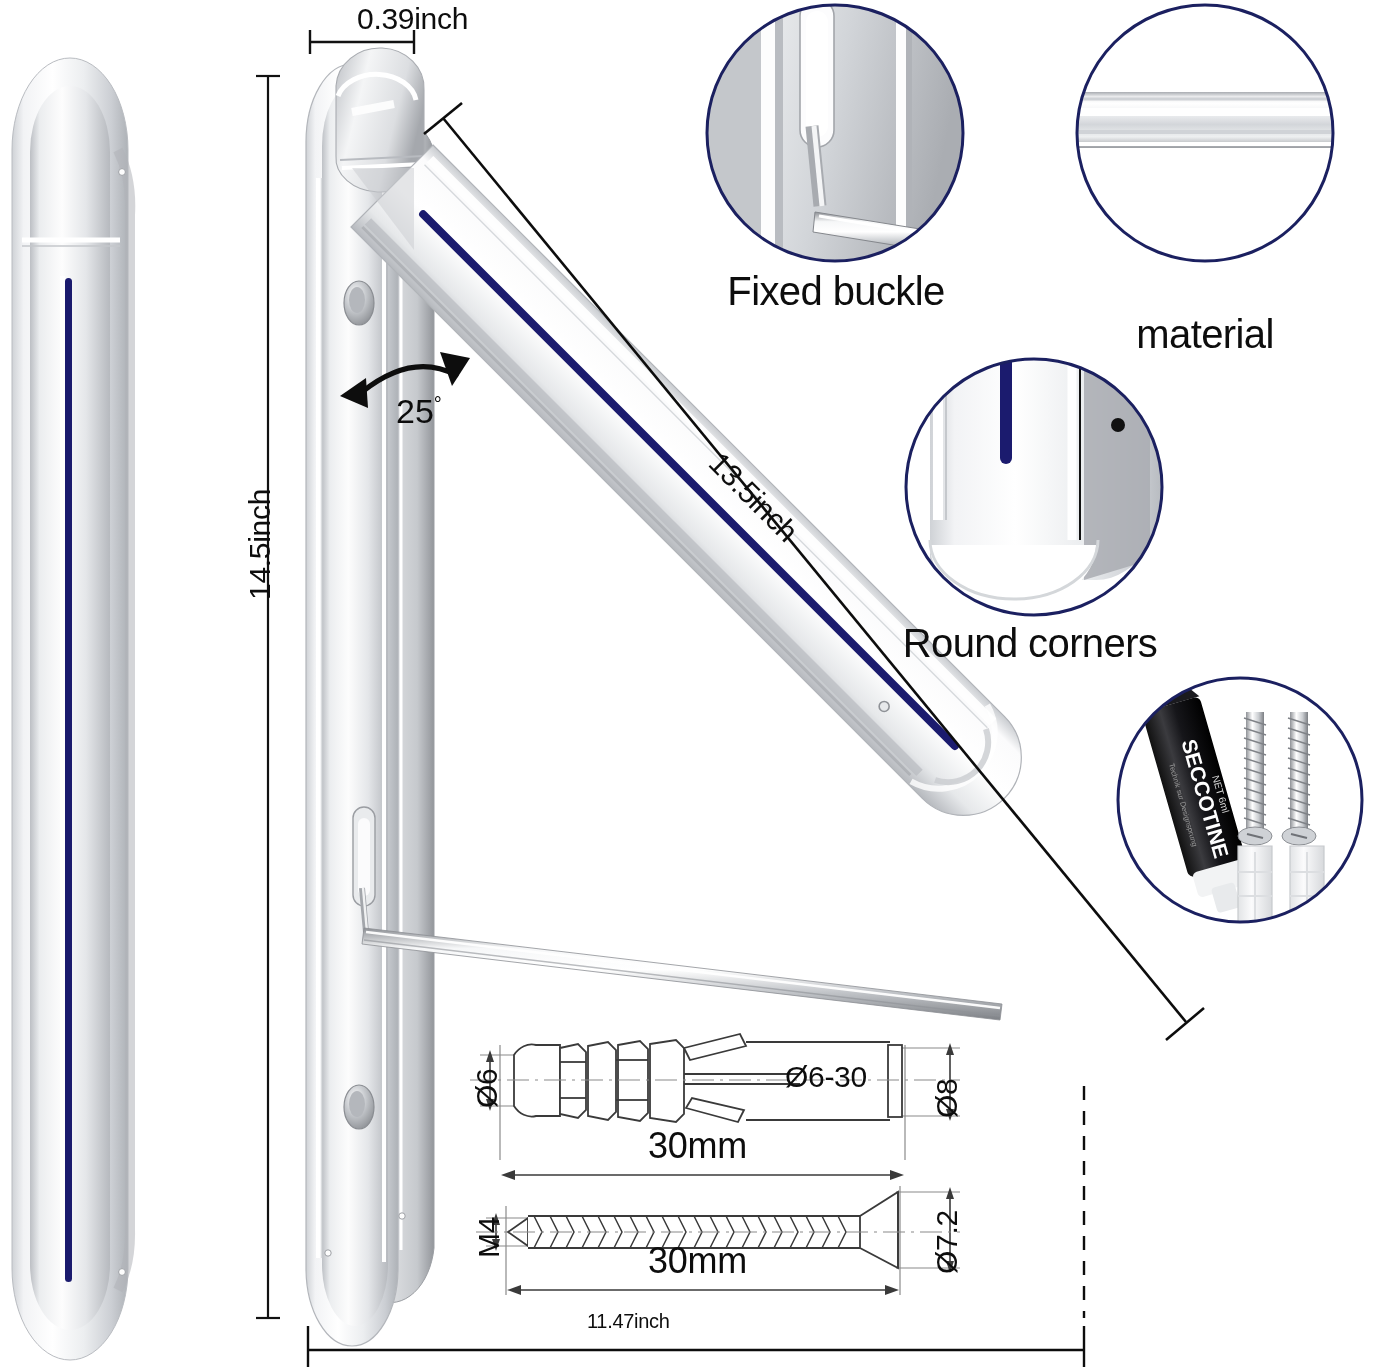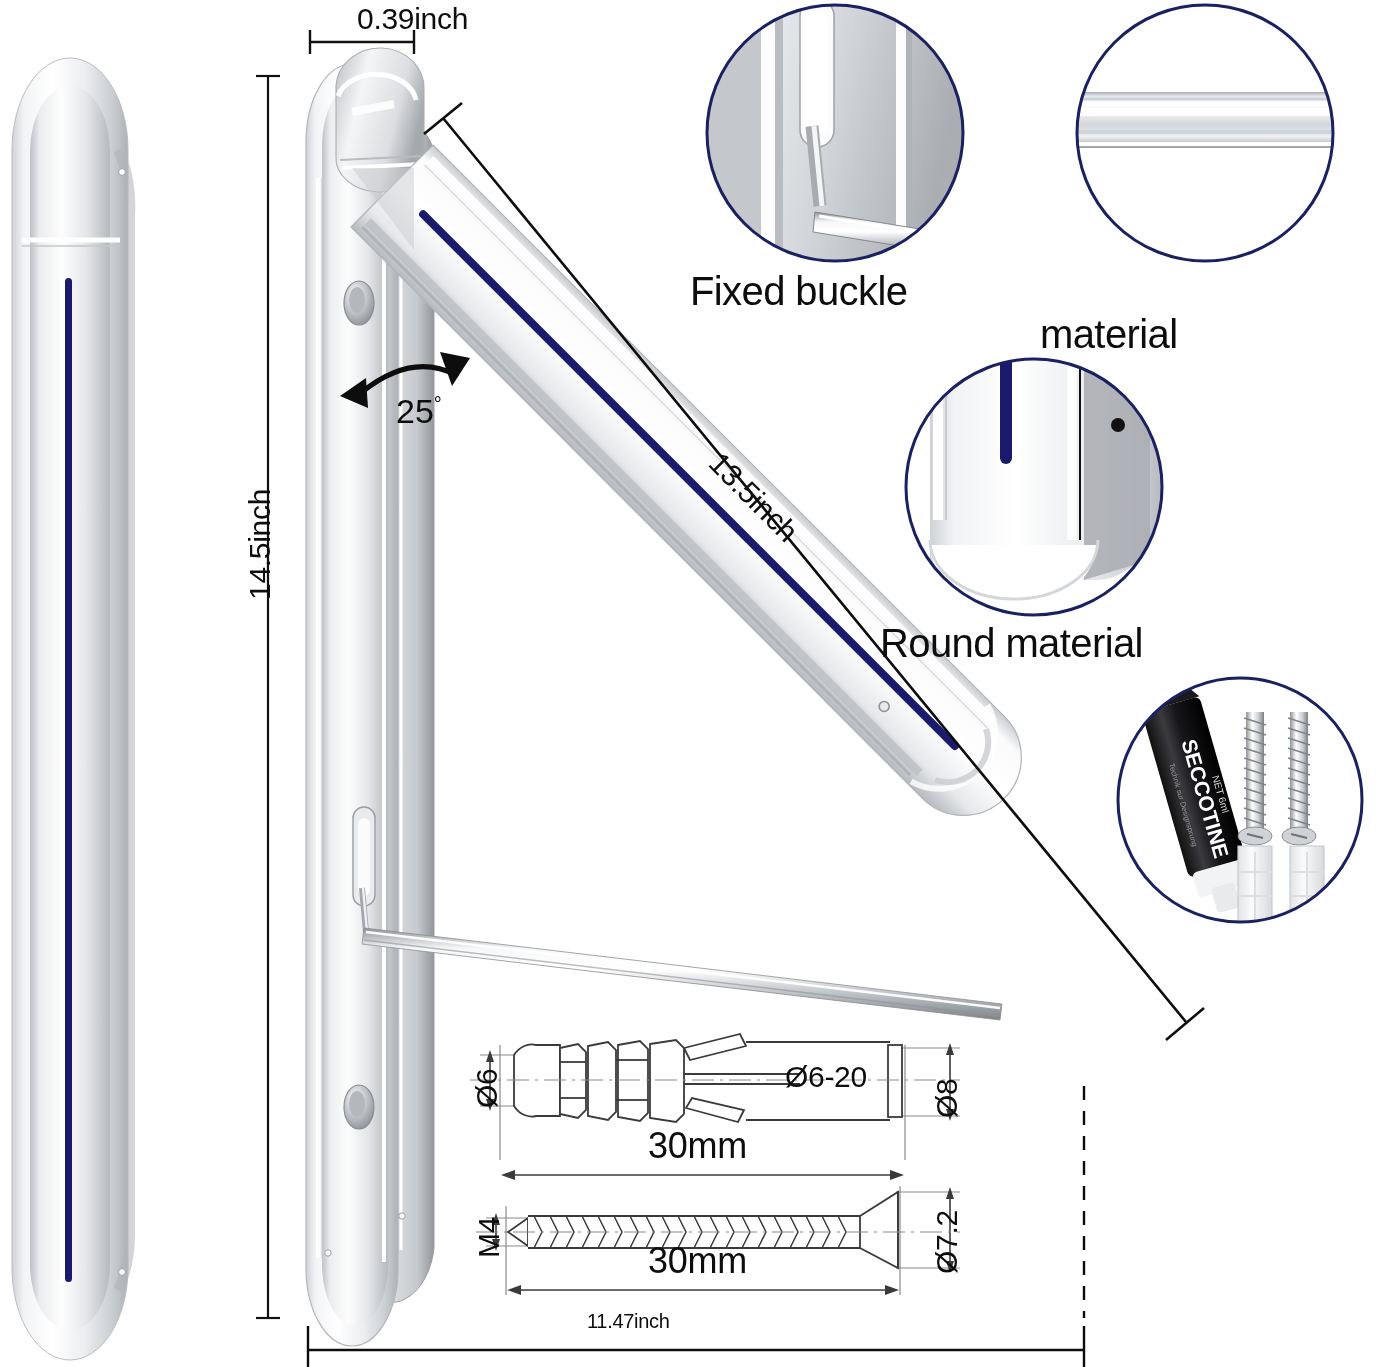--- a/index.html
+++ b/index.html
@@ -2,21 +2,21 @@
 <html><head>
 <meta charset="utf-8">
 <style>
   html,body{margin:0;padding:0;background:#fff;}
   body{width:1378px;height:1367px;position:relative;overflow:hidden;
        font-family:"Liberation Sans", sans-serif;color:#111;}
   .stage{position:absolute;inset:0;width:1378px;height:1367px;}
   svg.layer{position:absolute;left:0;top:0;width:1378px;height:1367px;overflow:visible;}
   .lbl{position:absolute;white-space:nowrap;font-family:"Liberation Sans",sans-serif;color:#0d0d0d;}
   .lbl-dim{font-size:27px;letter-spacing:-0.3px;}
-  .lbl-feature{font-size:40px;letter-spacing:-0.6px;line-height:1.08;text-align:left;}
+  .lbl-feature{font-size:40px;letter-spacing:-0.6px;line-height:1.08;text-align:center;}
   .rot90{transform-origin:0 0;}
 </style>
 </head>
 <body>
 
 <div class="stage">
 
   <svg class="layer" viewBox="0 0 1378 1367">
     <defs>
       <linearGradient id="gMetalV" x1="0" y1="0" x2="1" y2="0">
@@ -440,25 +440,25 @@
 
   <div class="lbl lbl-dim" style="left:587px;top:1310px;font-size:20px;">11.47inch</div>
 
   <div class="lbl lbl-feature" style="left:690px;top:270px;width:292px;">Fixed buckle</div>
 
   <div class="lbl lbl-feature" style="left:1040px;top:270px;width:330px;">
     <br>
     <span>material</span>
   </div>
 
-  <div class="lbl lbl-feature" style="left:880px;top:622px;width:300px;">Round material</div>
+  <div class="lbl lbl-feature" style="left:880px;top:622px;width:300px;">Round corners</div>
 
   <div class="lbl lbl-dim rot90" style="left:470px;top:1108px;font-size:30px;transform:rotate(-90deg);transform-origin:0 0;">Ø6</div>
 
-  <div class="lbl lbl-dim" style="left:785px;top:1060px;font-size:30px;">Ø6-20</div>
+  <div class="lbl lbl-dim" style="left:785px;top:1060px;font-size:30px;">Ø6-30</div>
 
   <div class="lbl lbl-dim rot90" style="left:930px;top:1118px;font-size:30px;transform:rotate(-90deg);transform-origin:0 0;">Ø8</div>
 
   <div class="lbl lbl-dim" style="left:648px;top:1125px;font-size:36px;">30mm</div>
 
   <div class="lbl lbl-dim rot90" style="left:472px;top:1258px;font-size:30px;transform:rotate(-90deg);transform-origin:0 0;">M4</div>
 
   <div class="lbl lbl-dim rot90" style="left:930px;top:1274px;font-size:30px;transform:rotate(-90deg);transform-origin:0 0;">Ø7.2</div>
 
   <div class="lbl lbl-dim" style="left:648px;top:1240px;font-size:36px;">30mm</div>

